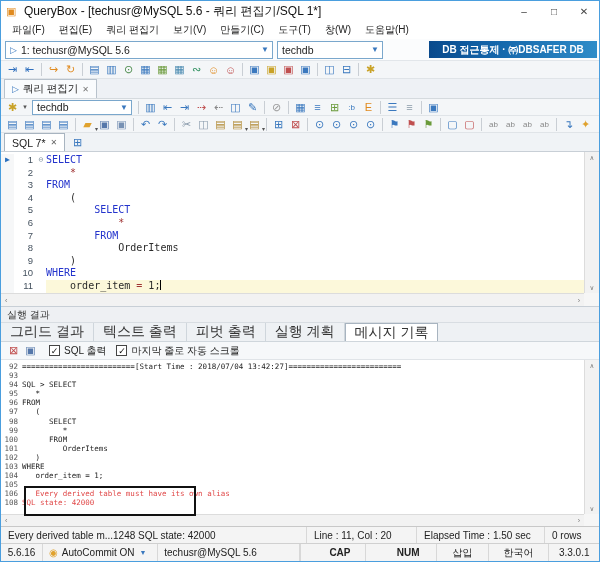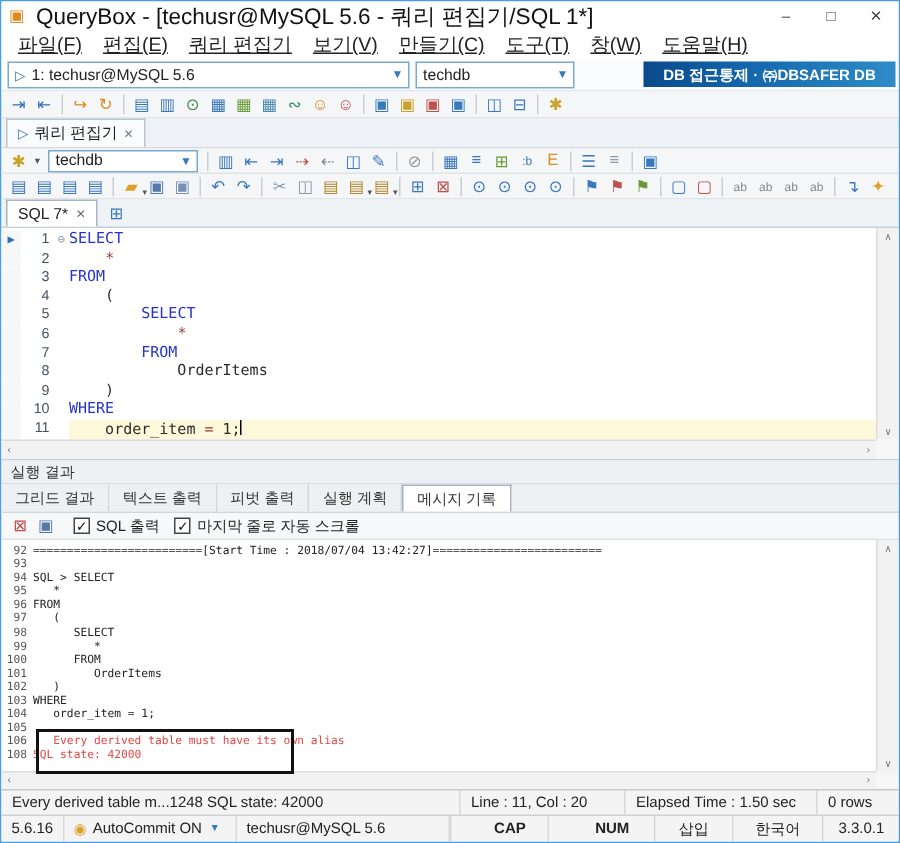--- a/index.html
+++ b/index.html
@@ -4,27 +4,27 @@
 <style>
   * { box-sizing: border-box; margin: 0; padding: 0; }
   html,body { width:600px; height:562px; overflow:hidden; background:#e8e8e8;
     font-family:"Liberation Sans", sans-serif; font-size:11px; color:#222; }
   .window { width:600px; height:562px; border:1px solid #4a9ede; background:#fff;
     display:flex; flex-direction:column; }
 
   
   .titlebar { height:20px; flex:none; background:#fff; display:flex; align-items:center; padding-left:5px; }
   .appicon { width:13px; height:13px; font-size:11px; line-height:13px; color:#e08a1e; margin-right:5px; }
-  .title { font-size:15px; color:#111; flex:1; white-space:nowrap; overflow:hidden; }
+  .title { font-size:12px; color:#111; flex:1; white-space:nowrap; overflow:hidden; }
   .wbtn { width:30px; height:20px; display:flex; align-items:center; justify-content:center;
     font-size:10px; color:#444; }
 
   
   .menubar { height:18px; flex:none; background:#fff; display:flex; align-items:center; padding-left:4px; }
-  .menuitem { padding:0 7px; font-size:13px; color:#222; height:100%; display:flex; align-items:center;text-decoration:underline; }
+  .menuitem { padding:0 7px; font-size:10px; color:#222; height:100%; display:flex; align-items:center; }
 
   
   .connbar { height:22px; flex:none; background:#fbfcfd; display:flex; align-items:center;
     padding:0 2px 0 4px; border-bottom:1px solid #e2e6ea; }
   .combo { height:18px; border:1px solid #7aa7cc; background:#fff; display:inline-flex;
     align-items:center; font-size:10.5px; padding-left:4px; }
   .combo .cicon { color:#3a78be; font-size:9px; margin-right:4px; }
   .combo .arr { margin-left:auto; width:14px; display:flex; align-items:center; justify-content:center;
     color:#3a78be; font-size:8px; }
   .combo.conn { width:268px; margin-right:4px; }
@@ -83,21 +83,21 @@
   .sh { background:#f2f2f2; border-top:1px solid #dcdcdc; display:flex; justify-content:space-between;
     align-items:center; color:#777; padding:0 4px; }
   .sh .ar { font-size:7px; }
   .corner { background:#f6f6f6; }
 
   
   .rheader { height:16px; flex:none; background:#eef0f3; border-bottom:1px solid #d8dde2;
     display:flex; align-items:center; padding-left:6px; font-size:10px; color:#333; }
   .rtabs { height:19px; flex:none; background:#eef1f4; border-bottom:1px solid #cfd6dc;
     display:flex; align-items:flex-end; }
-  .rtab { height:18px; display:inline-flex; align-items:center; padding:0 9px; font-size:10px;
+  .rtab { height:18px; display:inline-flex; align-items:center; padding:0 9px; font-size:14px;
     color:#333; border-right:1px solid #cfd6dc; background:#eef1f4; }
   .rtab.active { background:#fff; border:1px solid #a8b4c0; border-bottom:none; }
   .rtoolbar { height:18px; flex:none; background:#f6f8fa; border-bottom:1px solid #e0e4e8;
     display:flex; align-items:center; padding-left:4px; gap:2px; }
   .cbgroup { display:flex; align-items:center; margin-left:8px; font-size:10px; color:#222; }
   .cb { width:11px; height:11px; border:1px solid #444; background:#fff; display:inline-flex;
     align-items:center; justify-content:center; font-size:9px; color:#111; margin-right:4px; }
   .cb.checked::before { content:"✓"; }
 
   

